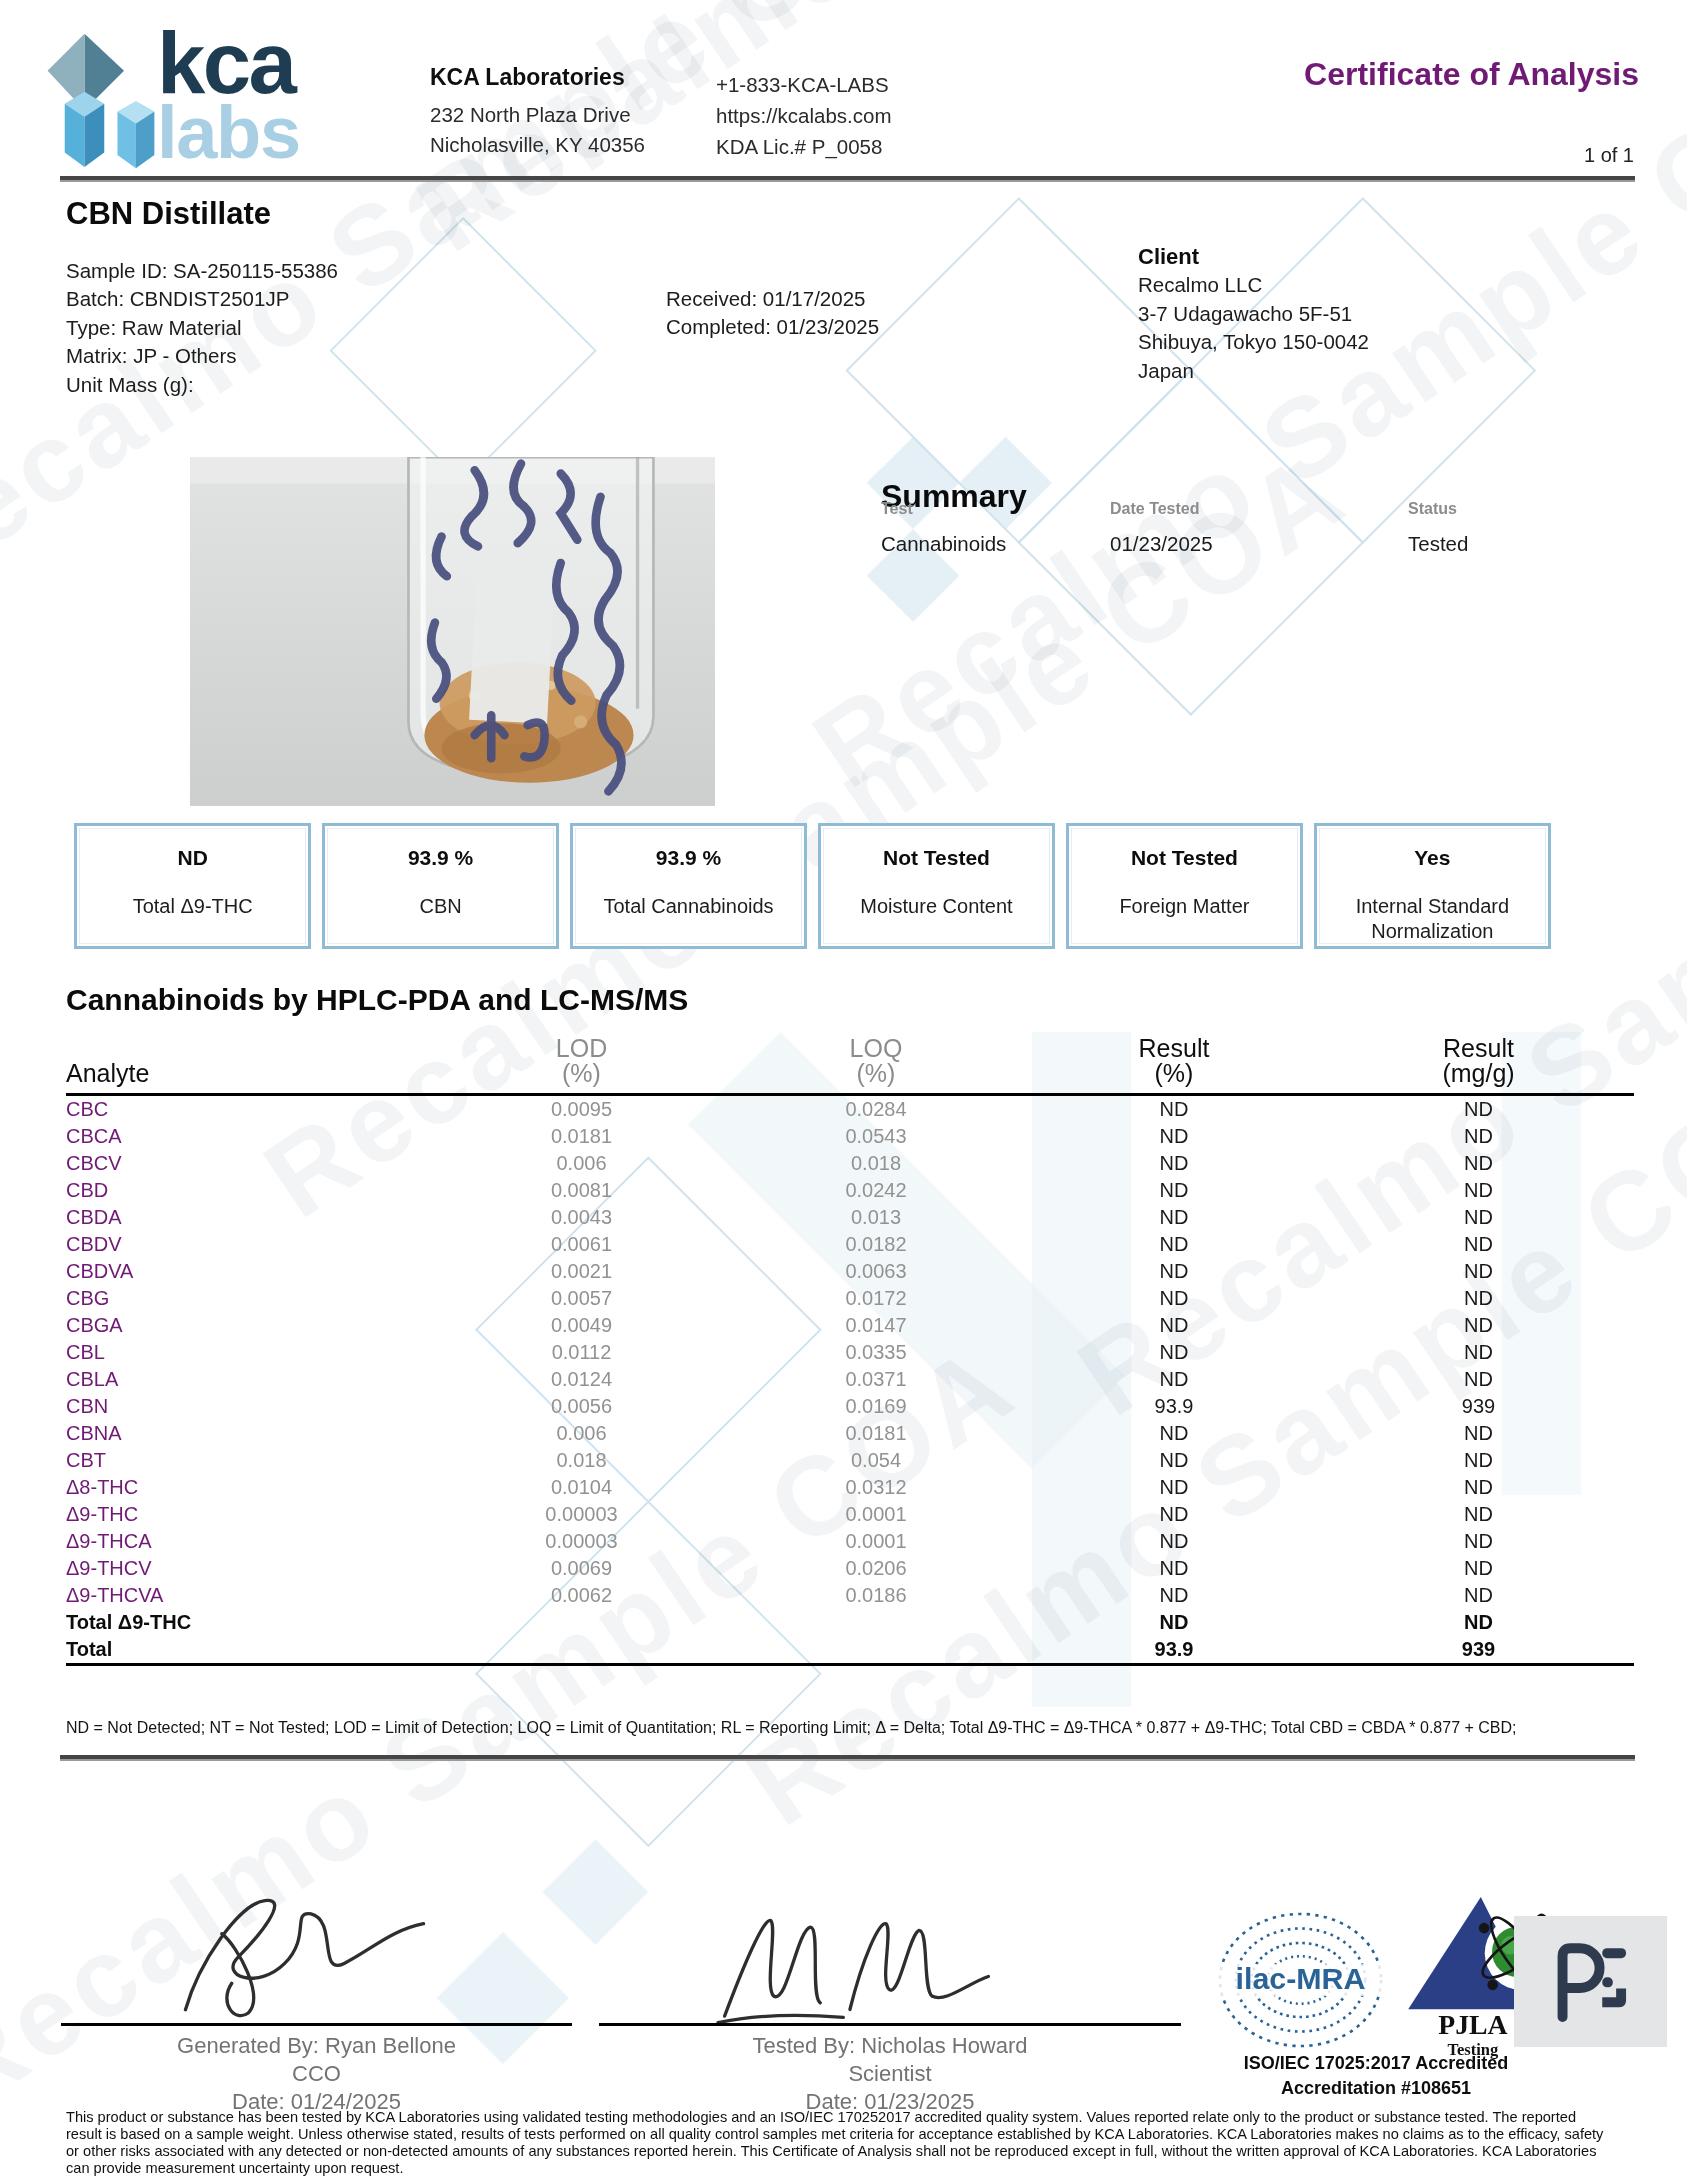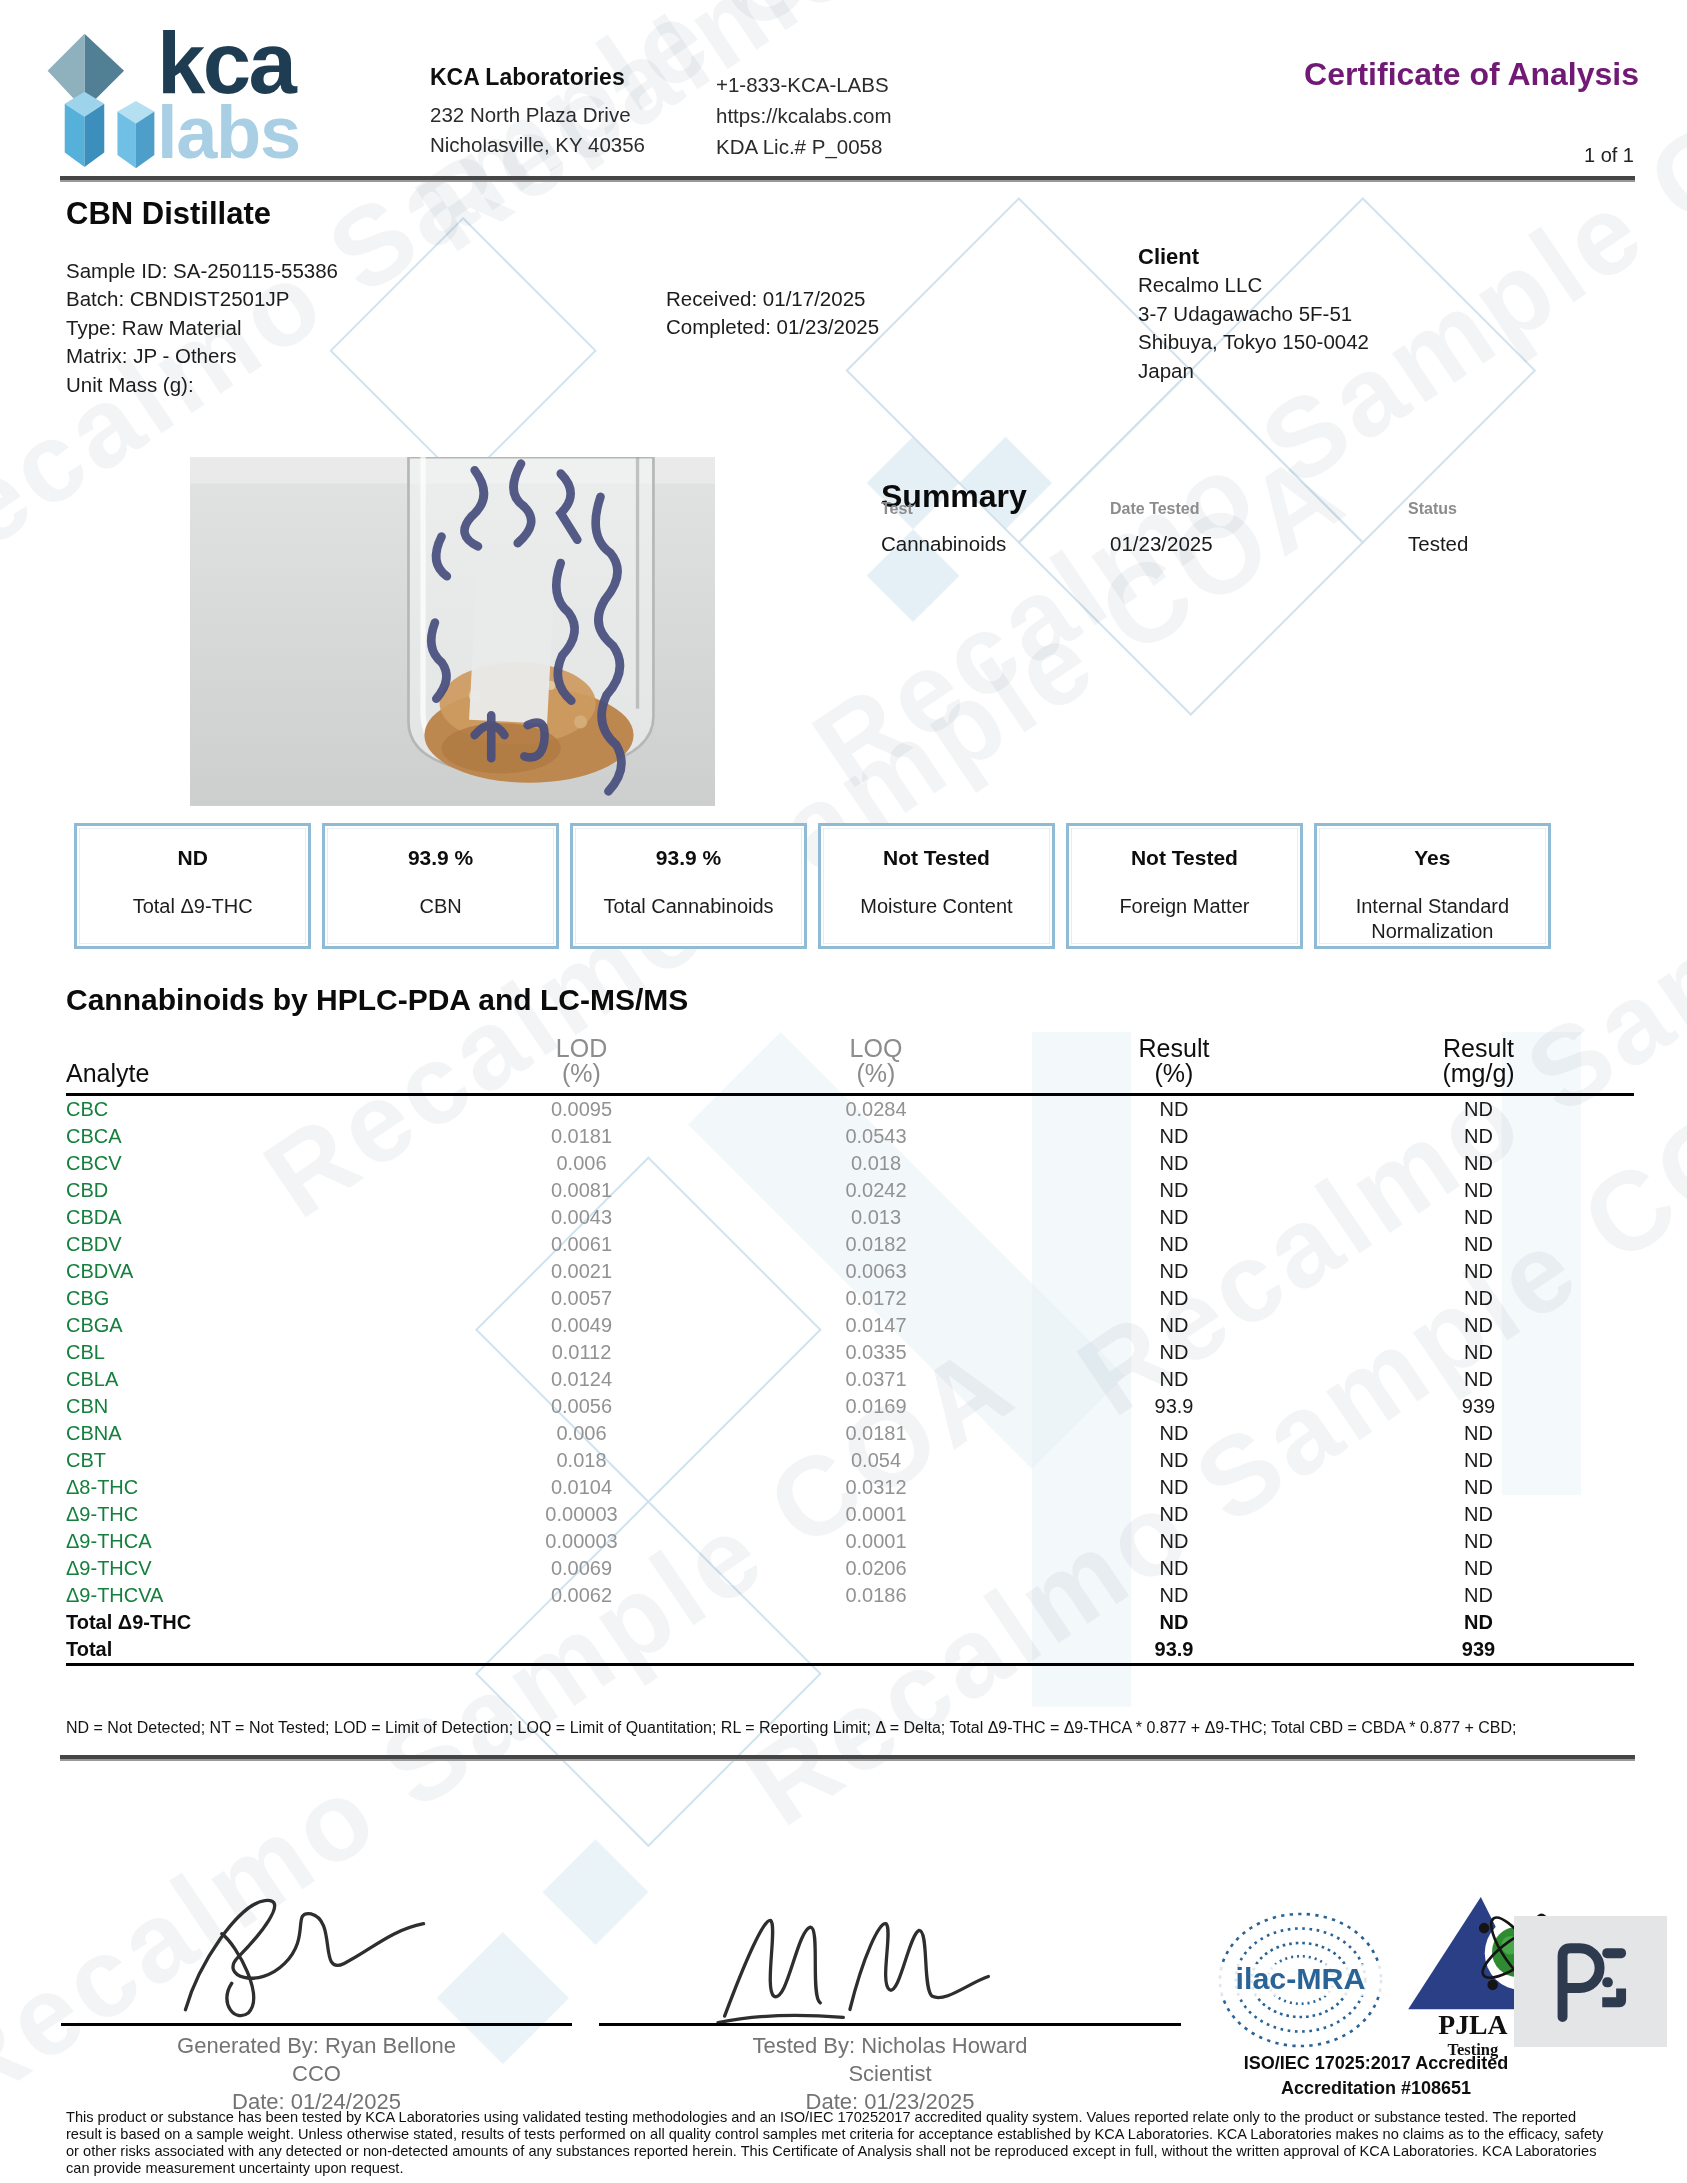--- a/index.html
+++ b/index.html
@@ -75,21 +75,21 @@
     position:absolute;left:66px;top:1036px;width:1568px;
     border-collapse:collapse;table-layout:fixed;
     border-bottom:3.3px solid #000;
   }
   .analyte-table th{border-bottom:3.3px solid #000;padding:0 0 6.6px 0;vertical-align:bottom;}
   .th-line{font-size:25px;font-weight:400;line-height:25px;text-align:center;}
   .th-analyte .th-line{text-align:left;}
   .th-gray .th-line{color:#8c8c8c;}
   .th-black .th-line{color:#0f0f0f;}
   .analyte-table td{height:27px;font-size:20px;line-height:1;padding:0;}
-  .col-analyte{text-align:left;color:#15803d;}
+  .col-analyte{text-align:left;color:#701a75;}
   .col-limit{text-align:center;color:#929292;}
   .col-result{text-align:center;color:#1a1a1a;}
   .row-total td{font-weight:700;color:#0c0c0c;}
   .footnote{position:absolute;left:66px;top:1719px;width:1568px;font-size:16px;color:#141414;}
 
   
   .sig-svg{position:absolute;}
   .sig-line{position:absolute;height:2.6px;background:#000;top:2023px;}
   .sig-text{position:absolute;top:2032px;text-align:center;}
   .sig-text div{font-size:22px;color:#737373;line-height:28px;}

